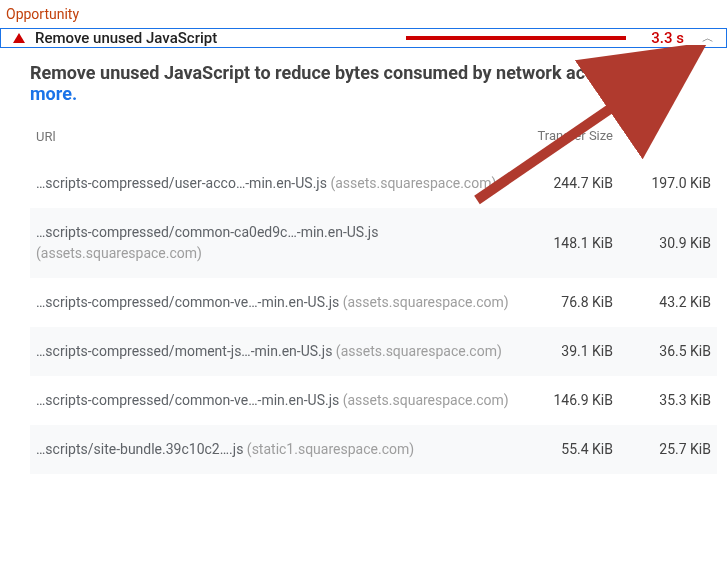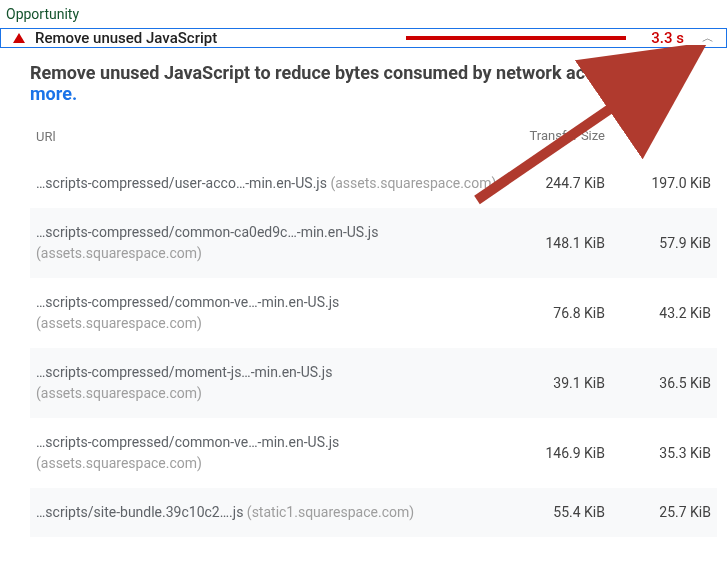--- a/index.html
+++ b/index.html
@@ -10,21 +10,21 @@
       background: #fff;
       width: 727px;
       height: 565px;
       overflow: hidden;
       position: relative;
     }
     .header-row {
       display: flex;
       justify-content: space-between;
       padding: 6px 6px 6px 6px;
-      color: #14532d;
+      color: #c2410c;
       font-size: 14px;
     }
     .audit-summary {
       border: 1px solid #1a73e8;
       display: flex;
       align-items: center;
       padding: 0 12px;
       gap: 10px;
       cursor: pointer;
     }
@@ -65,21 +65,21 @@
       font-size: 18px;
       color: #424242;
       font-weight: bold;
     }
     .description a { color: #1a73e8; text-decoration: none; }
     .table { width: 100%; padding: 0 10px 0 30px; }
     .thead, .trow {
       display: grid;
       grid-template-columns: 1fr 90px 90px;
       align-items: center;
-      gap: 16px;
+      gap: 8px;
     }
     .thead {
       color: #757575;
       font-size: 13px;
       padding: 8px 6px 14px 6px;
     }
     .thead .right { text-align: right; line-height: 1.3; }
     .trow {
       padding: 14px 6px;
     }
@@ -133,21 +133,21 @@
   </div>
   <div id="tbody">
       <div class="trow">
         <div class="uri"><span class="path">…scripts-compressed/user-acco…-min.en-US.js  </span><span class="host">(assets.squarespace.com)</span></div>
         <div class="cell-num">244.7 KiB</div>
         <div class="cell-num">197.0 KiB</div>
       </div>
       <div class="trow">
         <div class="uri"><span class="path">…scripts-compressed/common-ca0ed9c…-min.en-US.js  </span><span class="host">(assets.squarespace.com)</span></div>
         <div class="cell-num">148.1 KiB</div>
-        <div class="cell-num">57.9 KiB</div>
+        <div class="cell-num">30.9 KiB</div>
       </div>
       <div class="trow">
         <div class="uri"><span class="path">…scripts-compressed/common-ve…-min.en-US.js  </span><span class="host">(assets.squarespace.com)</span></div>
         <div class="cell-num">76.8 KiB</div>
         <div class="cell-num">43.2 KiB</div>
       </div>
       <div class="trow">
         <div class="uri"><span class="path">…scripts-compressed/moment-js…-min.en-US.js  </span><span class="host">(assets.squarespace.com)</span></div>
         <div class="cell-num">39.1 KiB</div>
         <div class="cell-num">36.5 KiB</div>

